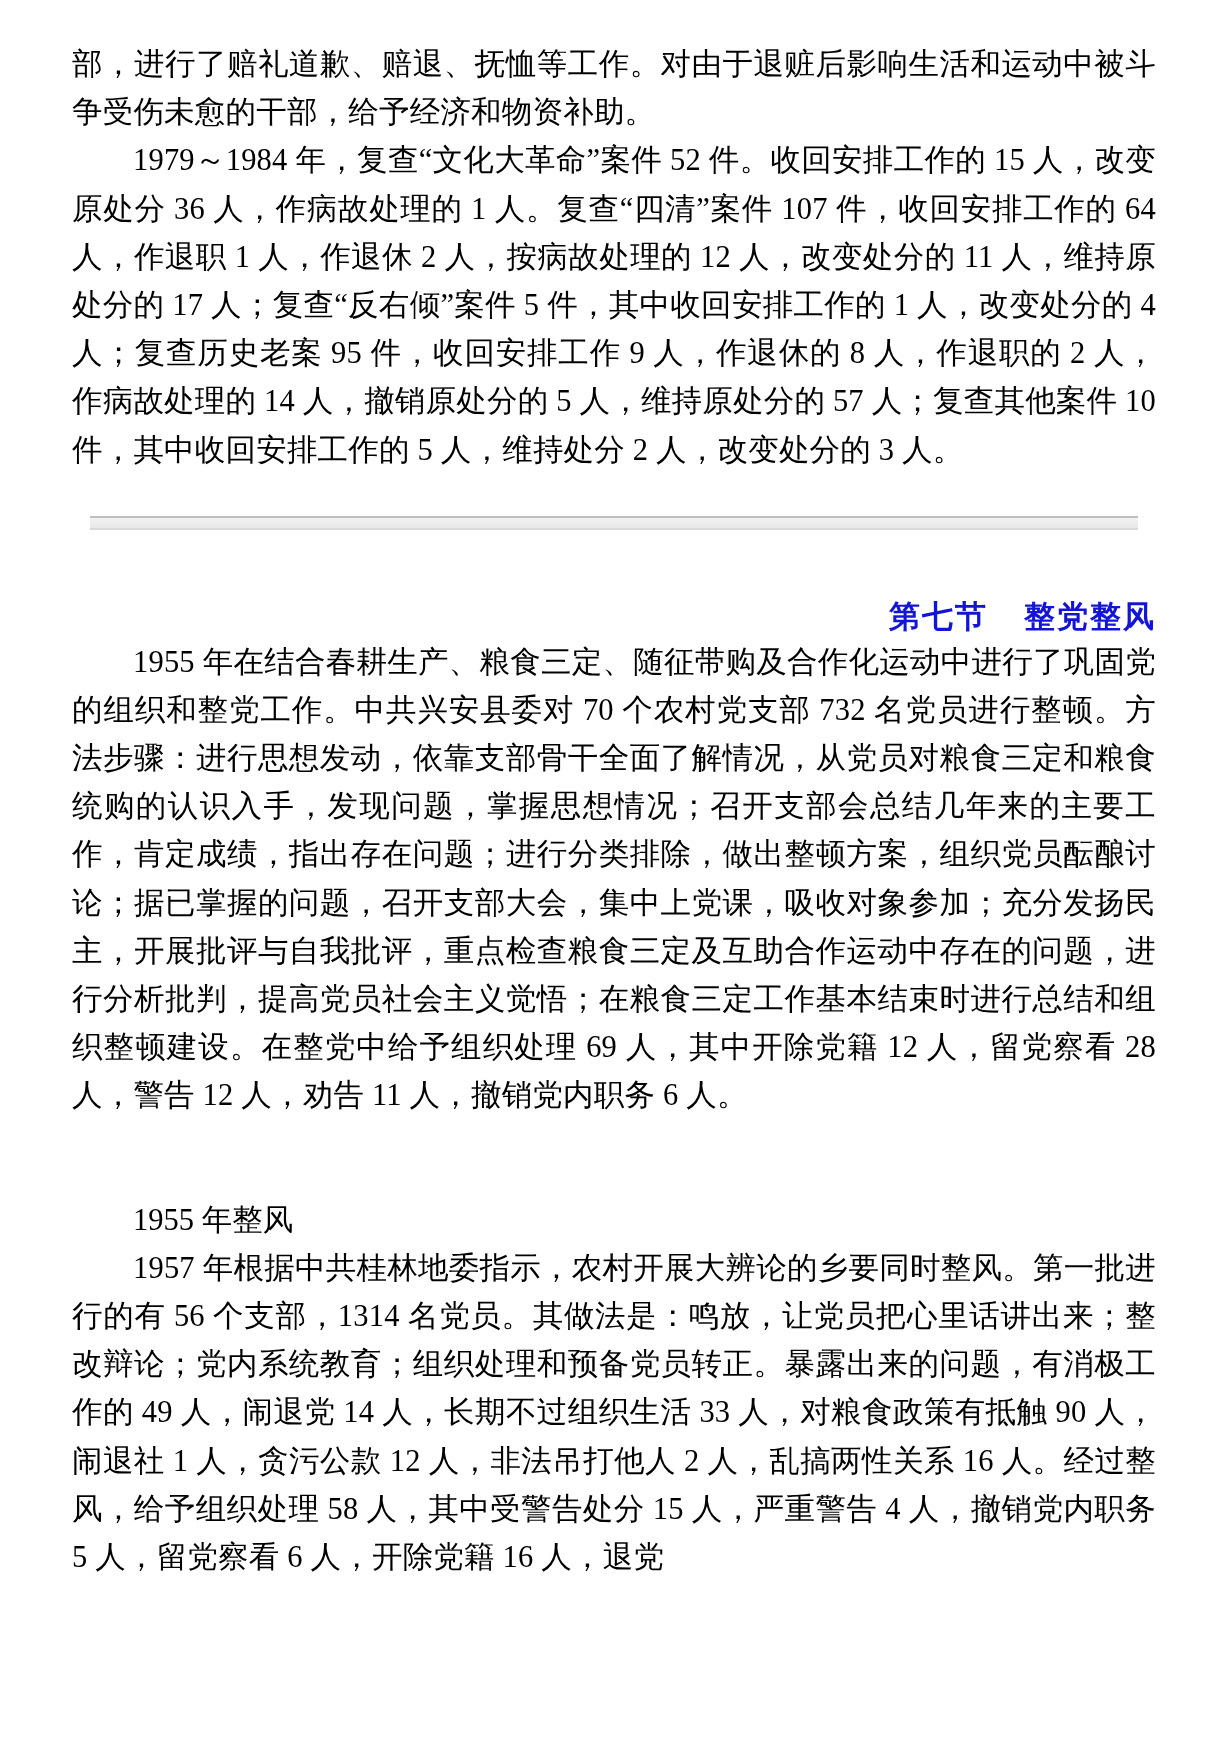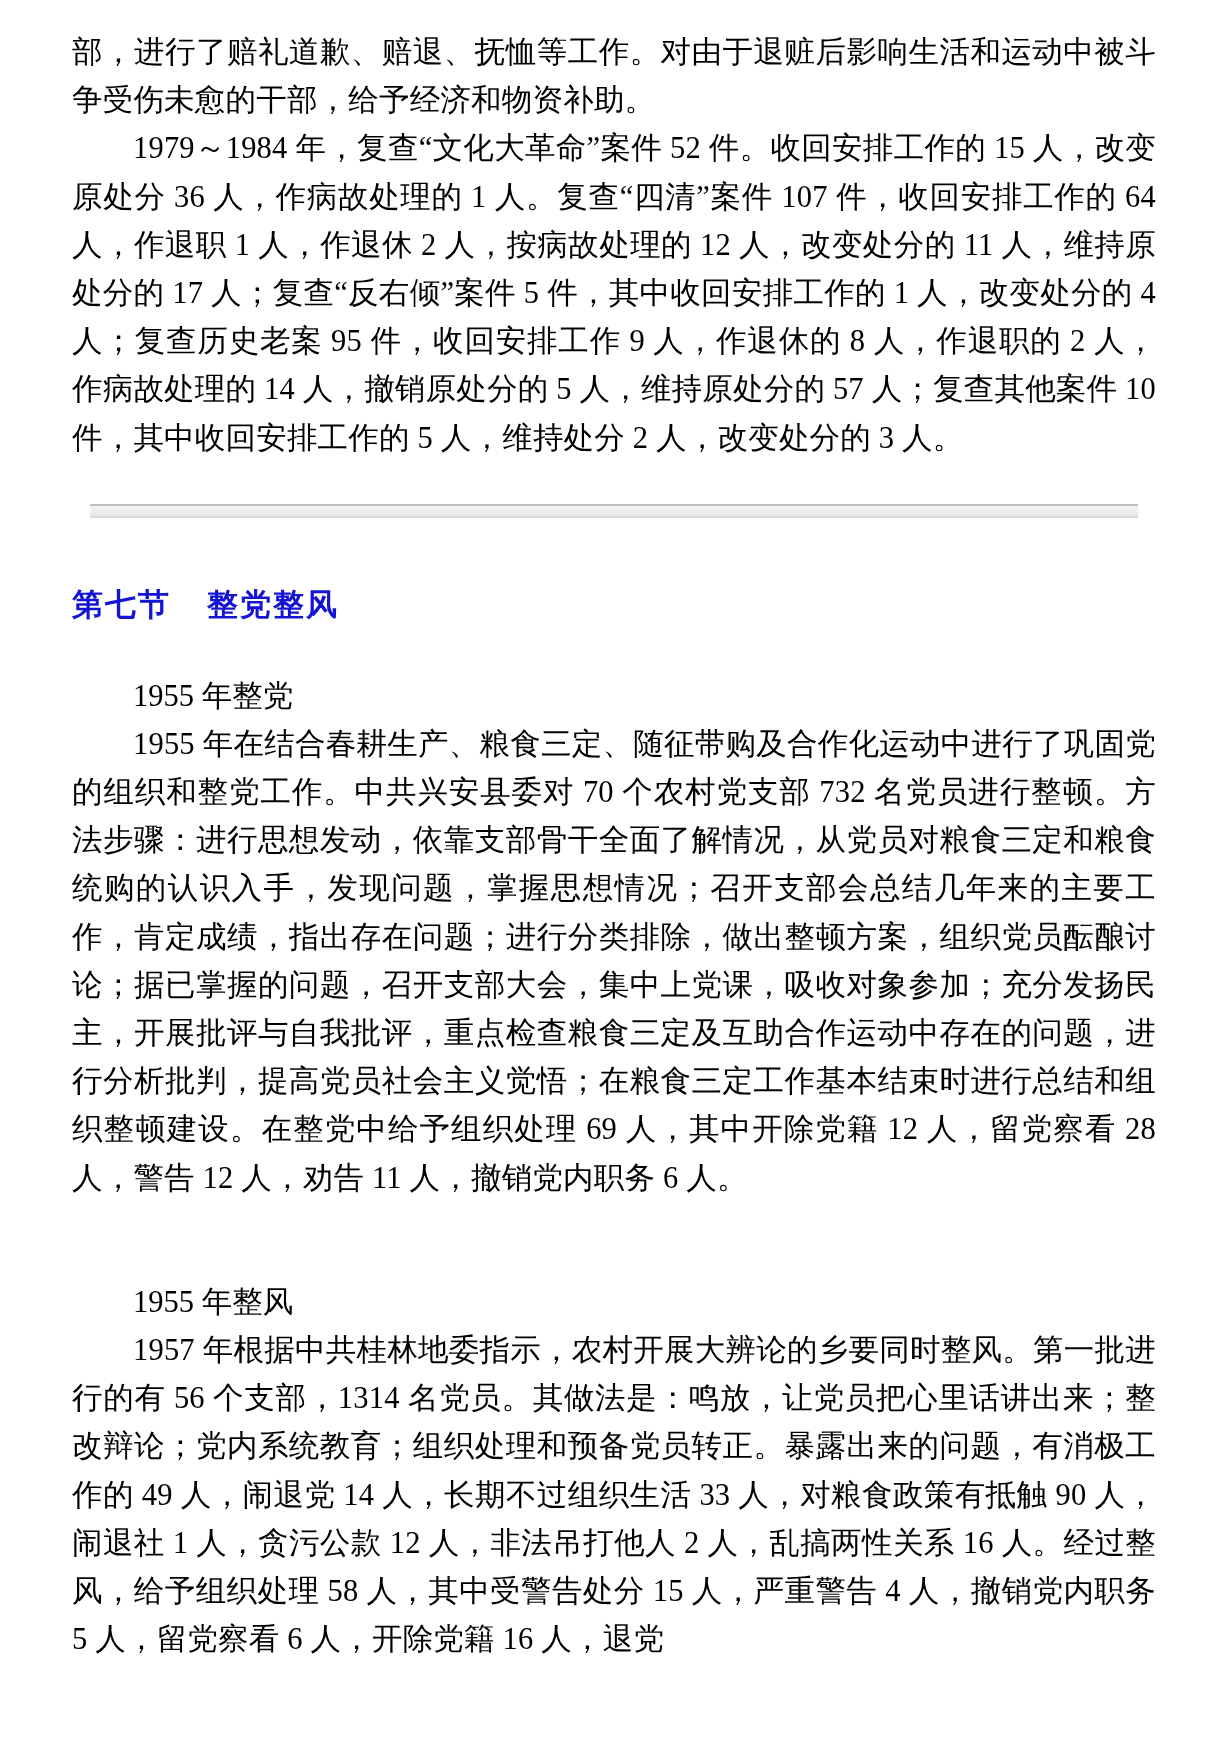--- a/index.html
+++ b/index.html
@@ -11,21 +11,21 @@
     width: 1228px;
     height: 1738px;
     font-family: "Liberation Serif", "DejaVu Serif", serif;
     color: #000000;
   }
   .page {
     position: relative;
     width: 1228px;
     height: 1738px;
     box-sizing: border-box;
-    padding: 28px 72px 0 72px;
+    padding: 40px 72px 0 72px;
   }
   .para {
     font-size: 30.5px;
     line-height: 1.58;
     text-align: justify;
     text-justify: inter-ideograph;
     margin: 0 0 0 0;
     letter-spacing: 0.2px;
   }
   .indent {
@@ -33,21 +33,21 @@
   }
   .divider {
     margin: 42px 18px 0 18px;
     height: 10px;
     border-top: 2px solid #bfbfbf;
     border-bottom: 2px solid #d9d9d9;
     background: linear-gradient(to bottom, #f2f2f2, #e8e8e8);
   }
   .section-title {
     margin-top: 66px;
-    text-align: left;
+    text-align: right;
     color: #1414d4;
     font-size: 31px;
     font-weight: bold;
     letter-spacing: 2px;
     font-family: Liberation Serif, serif;
   }
   .section-title .gap {
     display: inline-block;
     width: 36px;
   }
@@ -69,21 +69,20 @@
   <p class="para">部，进行了赔礼道歉、赔退、抚恤等工作。对由于退赃后影响生活和运动中被斗争受伤未愈的干部，给予经济和物资补助。</p>
 
   <p class="para indent">1979～1984 年，复查“文化大革命”案件 52 件。收回安排工作的 15 人，改变原处分 36 人，作病故处理的 1 人。复查“四清”案件 107 件，收回安排工作的 64 人，作退职 1 人，作退休 2 人，按病故处理的 12 人，改变处分的 11 人，维持原处分的 17 人；复查“反右倾”案件 5 件，其中收回安排工作的 1 人，改变处分的 4 人；复查历史老案 95 件，收回安排工作 9 人，作退休的 8 人，作退职的 2 人，作病故处理的 14 人，撤销原处分的 5 人，维持原处分的 57 人；复查其他案件 10 件，其中收回安排工作的 5 人，维持处分 2 人，改变处分的 3 人。</p>
 
   <div class="divider"></div>
 
   <div class="section-title">
     <span>第七节</span><span class="gap"></span><span>整党整风</span>
   </div>
 
-  <div class="sub-head">1955 年整党</div>
   <p class="para indent">1955 年在结合春耕生产、粮食三定、随征带购及合作化运动中进行了巩固党的组织和整党工作。中共兴安县委对 70 个农村党支部 732 名党员进行整顿。方法步骤：进行思想发动，依靠支部骨干全面了解情况，从党员对粮食三定和粮食统购的认识入手，发现问题，掌握思想情况；召开支部会总结几年来的主要工作，肯定成绩，指出存在问题；进行分类排除，做出整顿方案，组织党员酝酿讨论；据已掌握的问题，召开支部大会，集中上党课，吸收对象参加；充分发扬民主，开展批评与自我批评，重点检查粮食三定及互助合作运动中存在的问题，进行分析批判，提高党员社会主义觉悟；在粮食三定工作基本结束时进行总结和组织整顿建设。在整党中给予组织处理 69 人，其中开除党籍 12 人，留党察看 28 人，警告 12 人，劝告 11 人，撤销党内职务 6 人。</p>
 
   <div class="block-gap"></div>
 
   <div class="sub-head">1955 年整风</div>
   <p class="para indent">1957 年根据中共桂林地委指示，农村开展大辨论的乡要同时整风。第一批进行的有 56 个支部，1314 名党员。其做法是：鸣放，让党员把心里话讲出来；整改辩论；党内系统教育；组织处理和预备党员转正。暴露出来的问题，有消极工作的 49 人，闹退党 14 人，长期不过组织生活 33 人，对粮食政策有抵触 90 人，闹退社 1 人，贪污公款 12 人，非法吊打他人 2 人，乱搞两性关系 16 人。经过整风，给予组织处理 58 人，其中受警告处分 15 人，严重警告 4 人，撤销党内职务 5 人，留党察看 6 人，开除党籍 16 人，退党</p>
 
 </div>
 
 </body></html>

